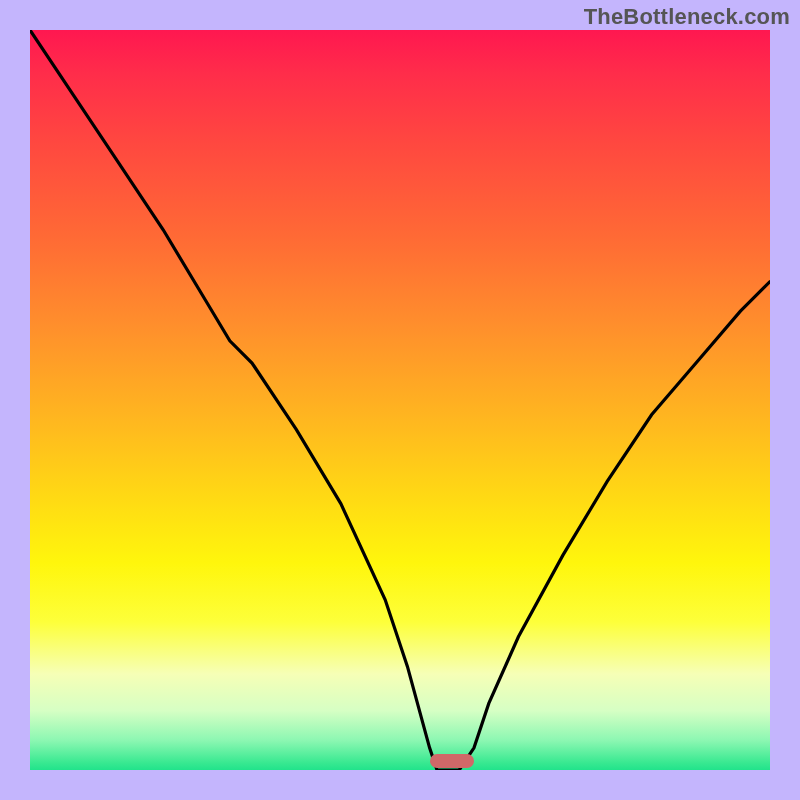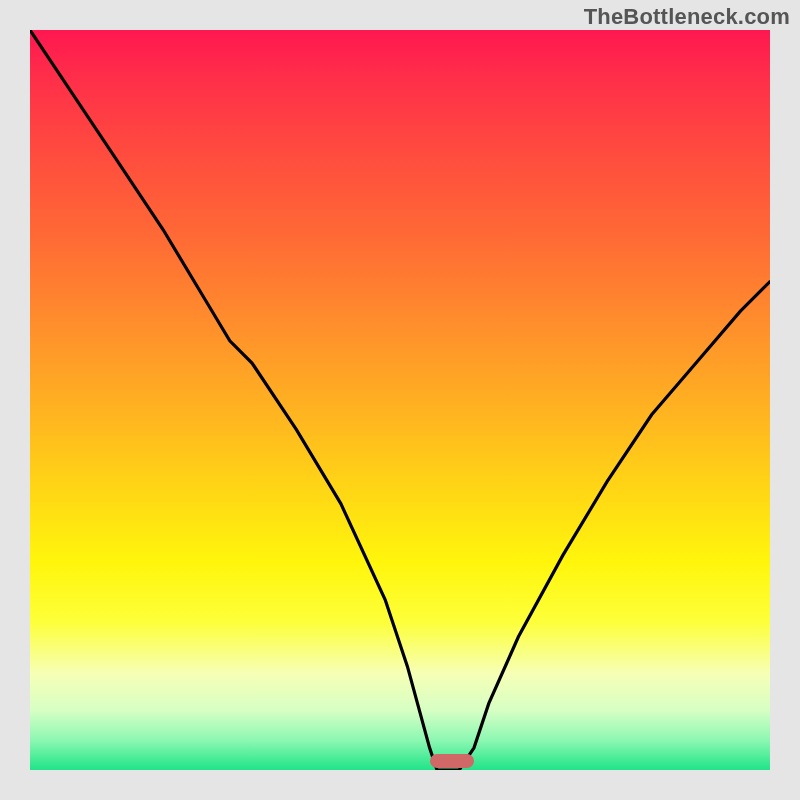--- a/index.html
+++ b/index.html
@@ -8,21 +8,21 @@
     width: 800px;
     height: 800px;
     overflow: hidden;
     font-family: Arial, Helvetica, sans-serif;
     background: #000;
   }
   .frame {
     position: relative;
     width: 800px;
     height: 800px;
-    background: #e5e5e5;
+    background: #c4b5fd;
   }
   .attribution {
     position: absolute;
     top: 4px;
     right: 10px;
     color: #555;
     font-size: 22px;
     font-weight: 600;
     letter-spacing: 0.2px;
   }

